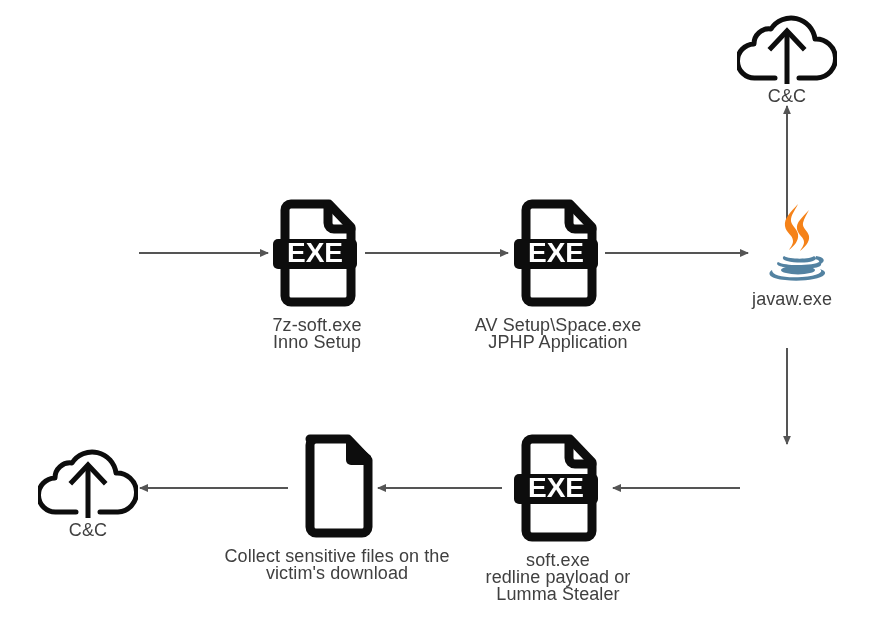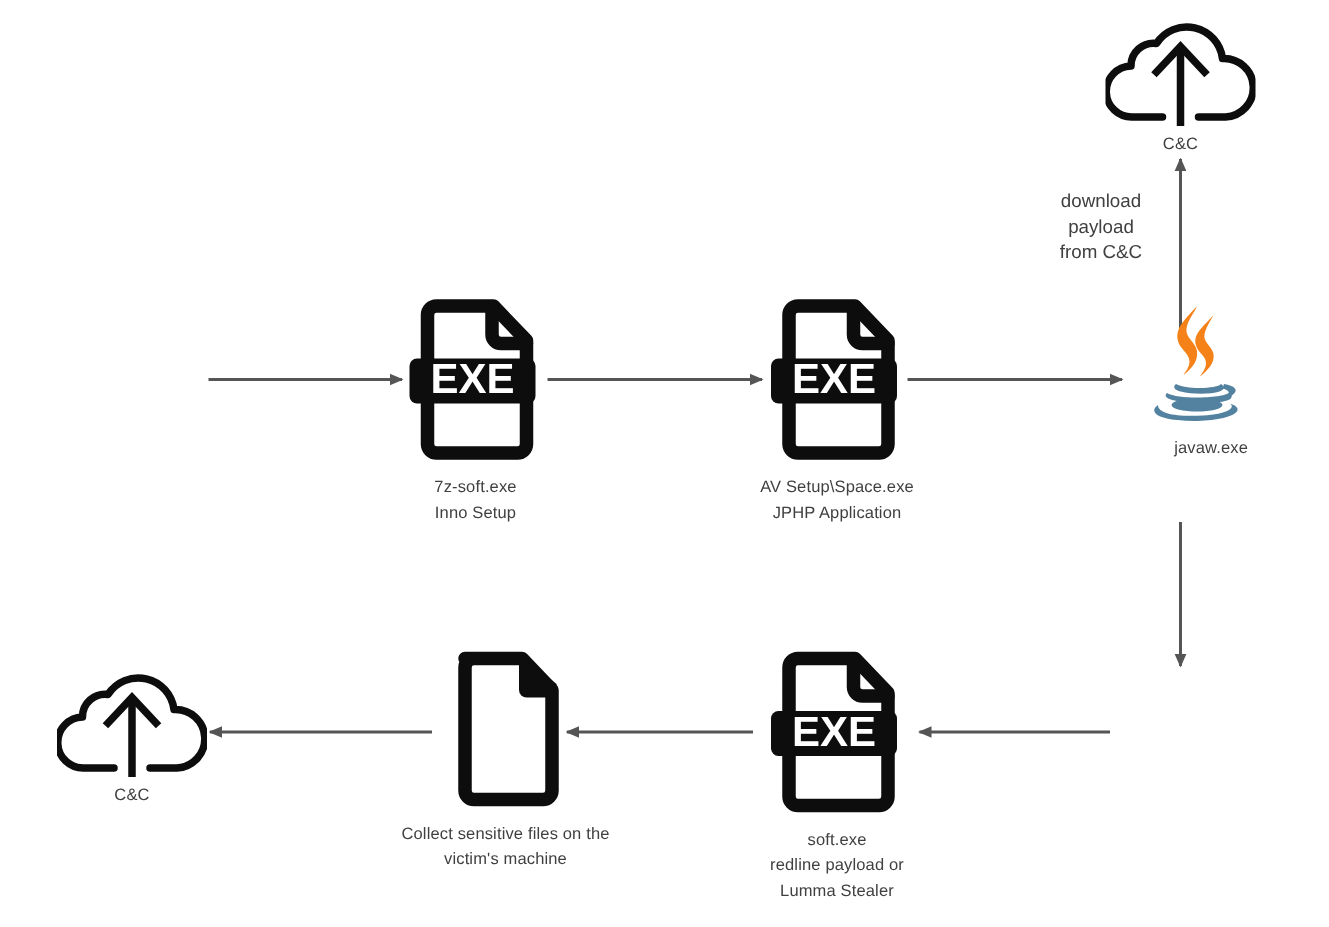--- a/index.html
+++ b/index.html
@@ -27,21 +27,21 @@
     flex-direction: column;
     align-items: center;
     text-align: center;
   }
   .node .art {
     display: block;
     line-height: 0;
   }
   .caption {
     margin-top: 7px;
-    font-size: 11px;
+    font-size: 18px;
     line-height: 17px;
     color: #404040;
     white-space: nowrap;
     letter-spacing: .1px;
   }
   .caption .ln { display: block; }
   .edge-label {
     position: absolute;
     font-size: 12.5px;
     line-height: 17px;
@@ -152,25 +152,20 @@
                  A19 19 0 0 1 80 72 L62 72" fill="none" stroke="#0d0d0d" stroke-width="5" stroke-linecap="round" stroke-linejoin="round"></path>
         <line x1="50" y1="78" x2="50" y2="25" stroke="#0d0d0d" stroke-width="5"></line>
         <path d="M34 42 L50 25 L66 42" fill="none" stroke="#0d0d0d" stroke-width="5" stroke-linecap="square" stroke-linejoin="miter"></path>
       </svg>
     </span>
     <span class="caption cloud-cap">
       <span class="ln">C&amp;C</span>
     </span>
   </div>
 
-  <div class="edge-label" style="left:688px; top:126px; width:92px;">
-    <span class="ln">download</span>
-    <span class="ln">payload</span>
-    <span class="ln">from C&amp;C</span>
-  </div>
 
 
   <div class="node" style="left:502px; top:431px; width:112px;">
     <span class="art">
       <svg width="100" height="114" viewBox="0 0 100 114" xmlns="http://www.w3.org/2000/svg">
         <path d="M24 8 L62 8 L84 31 L84 100 A6 6 0 0 1 78 106 L24 106 A6 6 0 0 1 18 100 L18 14 A6 6 0 0 1 24 8 Z" fill="none" stroke="#0d0d0d" stroke-width="9" stroke-linejoin="round"></path>
         <path d="M61 9 L61 27 A6 6 0 0 0 67 33 L84 33" fill="none" stroke="#0d0d0d" stroke-width="9" stroke-linejoin="round" stroke-linecap="round"></path>
         <rect x="6" y="43" width="84" height="30" rx="5" fill="#0d0d0d"></rect>
         <text x="48" y="66" font-family="'Liberation Sans', sans-serif" font-size="28" font-weight="bold" fill="#ffffff" text-anchor="middle">EXE</text>
       </svg>
@@ -184,21 +179,21 @@
 
   <div class="node" style="left:242px; top:431px; width:190px;text-align:center;">
     <span class="art">
       <svg width="90" height="110" viewBox="0 0 90 110" xmlns="http://www.w3.org/2000/svg">
         <path d="M18 8 L56 8 L76 29 L76 96 A6 6 0 0 1 70 102 L24 102 A6 6 0 0 1 18 96 L18 14 A6 6 0 0 1 24 8 Z" fill="#ffffff" stroke="#0d0d0d" stroke-width="9" stroke-linejoin="round"></path>
         <path d="M54 7 L54 29 A5 5 0 0 0 59 34 L79 34 L79 25 L56 6 Z" fill="#0d0d0d"></path>
       </svg>
     </span>
     <span class="caption">
       <span class="ln">Collect sensitive files on the</span>
-      <span class="ln">victim's machine</span>
+      <span class="ln">victim's download</span>
     </span>
   </div>
 
   <div class="node" style="left:38px; top:440px; width:100px;">
     <span class="art">
       <svg width="100" height="78" viewBox="0 0 100 78" xmlns="http://www.w3.org/2000/svg">
         <path d="M38 72 L18 72 A17 17 0 0 1 17 38 A15 15 0 0 1 34 23 A24 24 0 0 1 78 33
                  A19 19 0 0 1 80 72 L62 72" fill="none" stroke="#0d0d0d" stroke-width="5" stroke-linecap="round" stroke-linejoin="round"></path>
         <line x1="50" y1="78" x2="50" y2="25" stroke="#0d0d0d" stroke-width="5"></line>
         <path d="M34 42 L50 25 L66 42" fill="none" stroke="#0d0d0d" stroke-width="5" stroke-linecap="square" stroke-linejoin="miter"></path>

